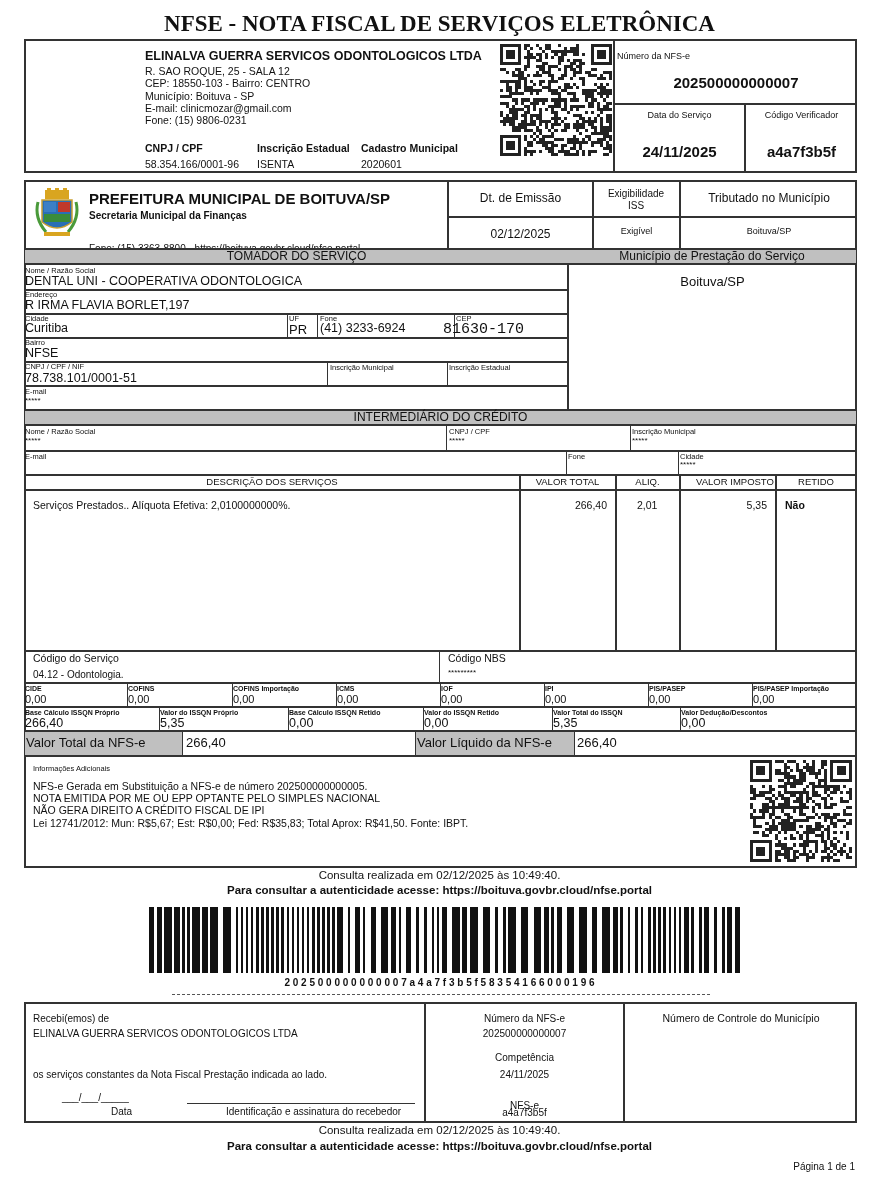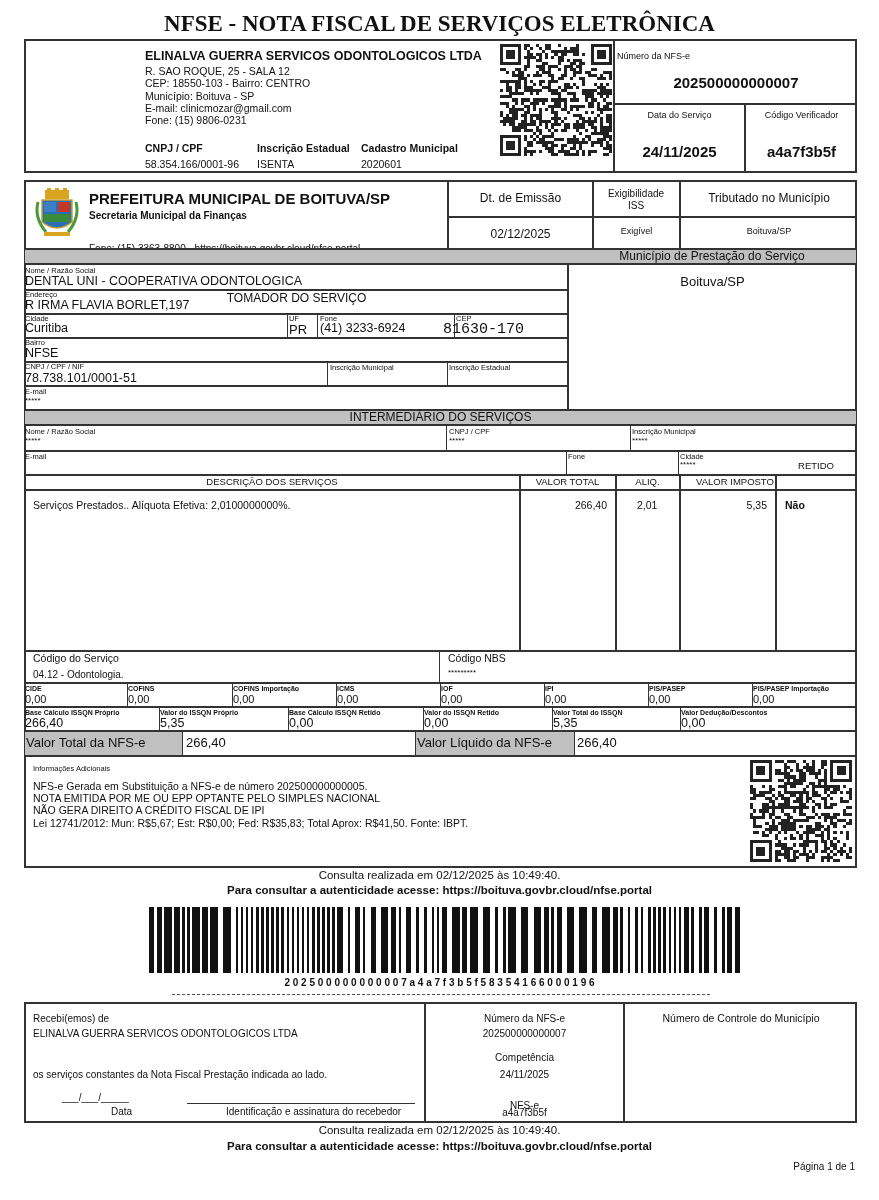--- a/index.html
+++ b/index.html
@@ -1450,21 +1450,21 @@
 <div class="ln" style="left:447px;top:216px;width:410px;height:2px;"></div>
 
 <div class="t c" style="left:449px;width:143px;top:192px;font-size:12px;">Dt. de Emissão</div>
 <div class="t c" style="left:449px;width:143px;top:228px;font-size:12px;">02/12/2025</div>
 <div class="abs c" style="left:600px;width:72px;top:188px;font-size:10px;line-height:1.2;white-space:normal;">Exigibilidade ISS</div>
 <div class="t c" style="left:594px;width:85px;top:227px;font-size:9px;">Exigível</div>
 <div class="t c" style="left:681px;width:176px;top:192px;font-size:12px;">Tributado no Município</div>
 <div class="t c" style="left:681px;width:176px;top:227px;font-size:9px;">Boituva/SP</div>
 
 <div class="abs gray" style="left:25px;top:248px;width:831px;height:17px;border-top:2px solid #333;border-bottom:2px solid #333;"></div>
-<div class="t c" style="left:25px;width:543px;top:250px;font-size:12px;margin-top:42px;">TOMADOR DO SERVIÇO</div>
+<div class="t c" style="left:25px;width:543px;top:250px;font-size:12px;">TOMADOR DO SERVIÇO</div>
 <div class="t c" style="left:568px;width:288px;top:250px;font-size:12px;">Município de Prestação do Serviço</div>
 
 <div class="ln" style="left:567px;top:265px;width:2px;height:145px;"></div>
 <div class="t c" style="left:569px;width:287px;top:275px;font-size:13px;">Boituva/SP</div>
 
 <div class="t lbl" style="left:25px;top:267px;">Nome / Razão Social</div>
 <div class="t val" style="left:25px;top:275px;font-size:12.5px;">DENTAL UNI - COOPERATIVA ODONTOLOGICA</div>
 <div class="ln" style="left:25px;top:289px;width:543px;height:2px;"></div>
 
 <div class="t lbl" style="left:25px;top:291px;">Endereço</div>
@@ -1493,21 +1493,21 @@
 <div class="ln" style="left:327px;top:361px;width:1px;height:25px;"></div>
 <div class="t lbl" style="left:330px;top:364px;">Inscrição Municipal</div>
 <div class="ln" style="left:447px;top:361px;width:1px;height:25px;"></div>
 <div class="t lbl" style="left:449px;top:364px;">Inscrição Estadual</div>
 <div class="ln" style="left:25px;top:385px;width:543px;height:2px;"></div>
 
 <div class="t lbl" style="left:25px;top:388px;">E-mail</div>
 <div class="t" style="left:25px;top:397px;font-size:8px;">*****</div>
 
 <div class="abs gray" style="left:25px;top:409px;width:831px;height:17px;border-top:2px solid #333;border-bottom:2px solid #333;"></div>
-<div class="t c" style="left:25px;width:831px;top:411px;font-size:12px;">INTERMEDIÁRIO DO SERVIÇOS</div>
+<div class="t c" style="left:25px;width:831px;top:411px;font-size:12px;">INTERMEDIÁRIO DO CRÉDITO</div>
 
 <div class="t lbl" style="left:25px;top:428px;">Nome / Razão Social</div>
 <div class="t" style="left:25px;top:437px;font-size:8px;">*****</div>
 <div class="ln" style="left:446px;top:426px;width:1px;height:24px;"></div>
 <div class="t lbl" style="left:449px;top:428px;">CNPJ / CPF</div>
 <div class="t" style="left:449px;top:437px;font-size:8px;">*****</div>
 <div class="ln" style="left:630px;top:426px;width:1px;height:24px;"></div>
 <div class="t lbl" style="left:632px;top:428px;">Inscrição Municipal</div>
 <div class="t" style="left:632px;top:437px;font-size:8px;">*****</div>
 <div class="ln" style="left:25px;top:450px;width:831px;height:2px;"></div>
@@ -1517,21 +1517,21 @@
 <div class="t lbl" style="left:568px;top:453px;">Fone</div>
 <div class="ln" style="left:678px;top:451px;width:1px;height:24px;"></div>
 <div class="t lbl" style="left:680px;top:453px;">Cidade</div>
 <div class="t" style="left:680px;top:461px;font-size:8px;">*****</div>
 <div class="ln" style="left:25px;top:474px;width:831px;height:2px;"></div>
 
 <div class="t c" style="left:25px;width:494px;top:477px;font-size:9.5px;">DESCRIÇÃO DOS SERVIÇOS</div>
 <div class="t c" style="left:520px;width:95px;top:477px;font-size:9.5px;">VALOR TOTAL</div>
 <div class="t c" style="left:616px;width:63px;top:477px;font-size:9.5px;">ALIQ.</div>
 <div class="t c" style="left:680px;width:110px;top:477px;font-size:9.5px;">VALOR IMPOSTO</div>
-<div class="t c" style="left:776px;width:80px;top:461px;font-size:9.5px;">RETIDO</div>
+<div class="t c" style="left:776px;width:80px;top:477px;font-size:9.5px;">RETIDO</div>
 <div class="ln" style="left:25px;top:489px;width:831px;height:2px;"></div>
 <div class="ln" style="left:519px;top:475px;width:2px;height:176px;"></div>
 <div class="ln" style="left:615px;top:475px;width:2px;height:176px;"></div>
 <div class="ln" style="left:679px;top:475px;width:2px;height:176px;"></div>
 <div class="ln" style="left:775px;top:475px;width:2px;height:176px;"></div>
 
 <div>
   <div class="t" style="left:33px;top:500px;font-size:10.5px;">Serviços Prestados.. Alíquota Efetiva: 2,0100000000%.</div>
   <div class="t r" style="left:520px;width:87px;top:500px;font-size:10.5px;">266,40</div>
   <div class="t" style="left:637px;top:500px;font-size:10.5px;">2,01</div>

